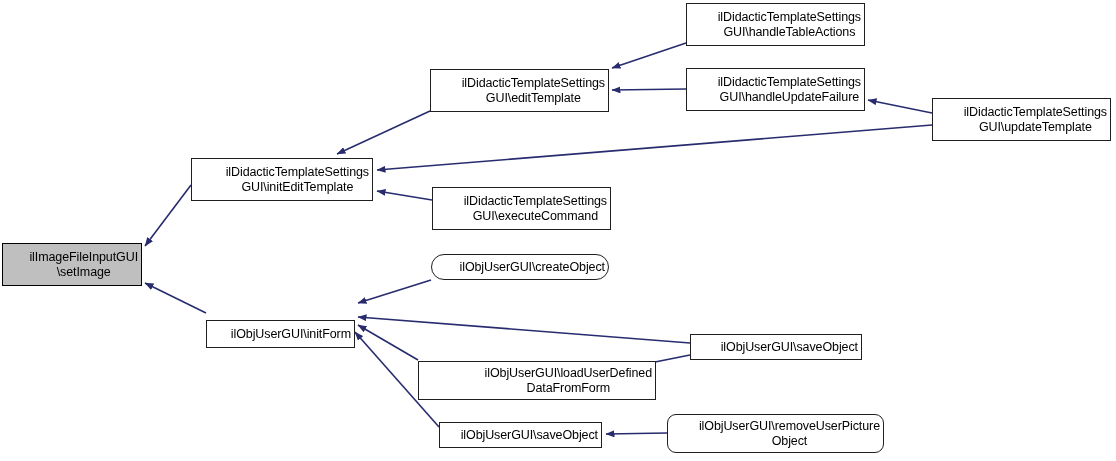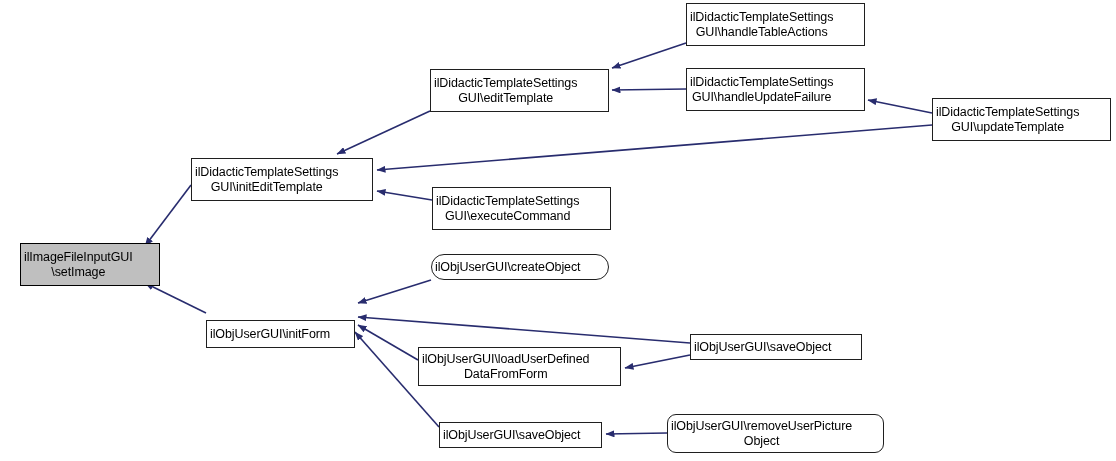--- a/index.html
+++ b/index.html
@@ -24,21 +24,21 @@
     pointer-events: none;
   }
   .node {
     position: absolute;
     box-sizing: border-box;
     border: 1px solid #1f1f1f;
     background: #ffffff;
     color: #000000;
     display: flex;
     align-items: center;
-    justify-content: flex-start;
+    justify-content: flex-end;
     text-align: center;
     font-size: 12.5px;
     line-height: 15px;
     letter-spacing: -0.1px;
     white-space: pre-line;
     z-index: 2;
   }
   .node.highlight {
     background: #bfbfbf;
     border-color: #000000;
@@ -67,35 +67,35 @@
       <line x1="686" y1="89" x2="612" y2="90" stroke="#282c6e" stroke-width="1.6" marker-end="url(#arrowhead)"></line>
       <line x1="932" y1="113" x2="868" y2="100" stroke="#282c6e" stroke-width="1.6" marker-end="url(#arrowhead)"></line>
       <line x1="206" y1="313" x2="145" y2="283" stroke="#282c6e" stroke-width="1.6" marker-end="url(#arrowhead)"></line>
       <line x1="431" y1="280" x2="358" y2="303" stroke="#282c6e" stroke-width="1.6" marker-end="url(#arrowhead)"></line>
       <line x1="690" y1="343" x2="358" y2="317" stroke="#282c6e" stroke-width="1.6" marker-end="url(#arrowhead)"></line>
       <line x1="418" y1="360" x2="358" y2="325" stroke="#282c6e" stroke-width="1.6" marker-end="url(#arrowhead)"></line>
       <line x1="439" y1="427" x2="355" y2="332" stroke="#282c6e" stroke-width="1.6" marker-end="url(#arrowhead)"></line>
       <line x1="690" y1="355" x2="625" y2="368" stroke="#282c6e" stroke-width="1.6" marker-end="url(#arrowhead)"></line>
       <line x1="667" y1="433" x2="606" y2="434" stroke="#282c6e" stroke-width="1.6" marker-end="url(#arrowhead)"></line>
     </svg>
-<div class="node highlight" style="left: 20px; top: 243px; width: 140px; height: 43px;"><span class="node-label">ilImageFileInputGUI
+<div class="node highlight" style="left: 2px; top: 243px; width: 140px; height: 43px;"><span class="node-label">ilImageFileInputGUI
 \setImage</span></div>
     <div class="node" style="left: 191px; top: 158px; width: 182px; height: 43px;"><span class="node-label">ilDidacticTemplateSettings
 GUI\initEditTemplate</span></div>
     <div class="node" style="left: 430px; top: 69px; width: 179px; height: 43px;"><span class="node-label">ilDidacticTemplateSettings
 GUI\editTemplate</span></div>
     <div class="node" style="left: 432px; top: 187px; width: 179px; height: 43px;"><span class="node-label">ilDidacticTemplateSettings
 GUI\executeCommand</span></div>
     <div class="node" style="left: 686px; top: 3px; width: 179px; height: 43px;"><span class="node-label">ilDidacticTemplateSettings
 GUI\handleTableActions</span></div>
     <div class="node" style="left: 686px; top: 68px; width: 179px; height: 43px;"><span class="node-label">ilDidacticTemplateSettings
 GUI\handleUpdateFailure</span></div>
     <div class="node" style="left: 932px; top: 98px; width: 179px; height: 43px;"><span class="node-label">ilDidacticTemplateSettings
 GUI\updateTemplate</span></div>
     <div class="node" style="left: 206px; top: 320px; width: 149px; height: 28px;"><span class="node-label">ilObjUserGUI\initForm</span></div>
     <div class="node" style="left: 431px; top: 254px; width: 178px; height: 26px; border-radius: 13px;"><span class="node-label">ilObjUserGUI\createObject</span></div>
     <div class="node" style="left: 690px; top: 334px; width: 172px; height: 26px;"><span class="node-label">ilObjUserGUI\saveObject</span></div>
-    <div class="node" style="left: 418px; top: 347px; width: 203px; height: 39px;"><span class="node-label">ilObjUserGUI\loadUserDefined
+    <div class="node" style="left: 418px; top: 361px; width: 238px; height: 39px;"><span class="node-label">ilObjUserGUI\loadUserDefined
 DataFromForm</span></div>
     <div class="node" style="left: 439px; top: 422px; width: 163px; height: 26px;"><span class="node-label">ilObjUserGUI\saveObject</span></div>
     <div class="node" style="left: 667px; top: 414px; width: 217px; height: 39px; border-radius: 9px;"><span class="node-label">ilObjUserGUI\removeUserPicture
 Object</span></div>
   </div>
 
 </body></html>

